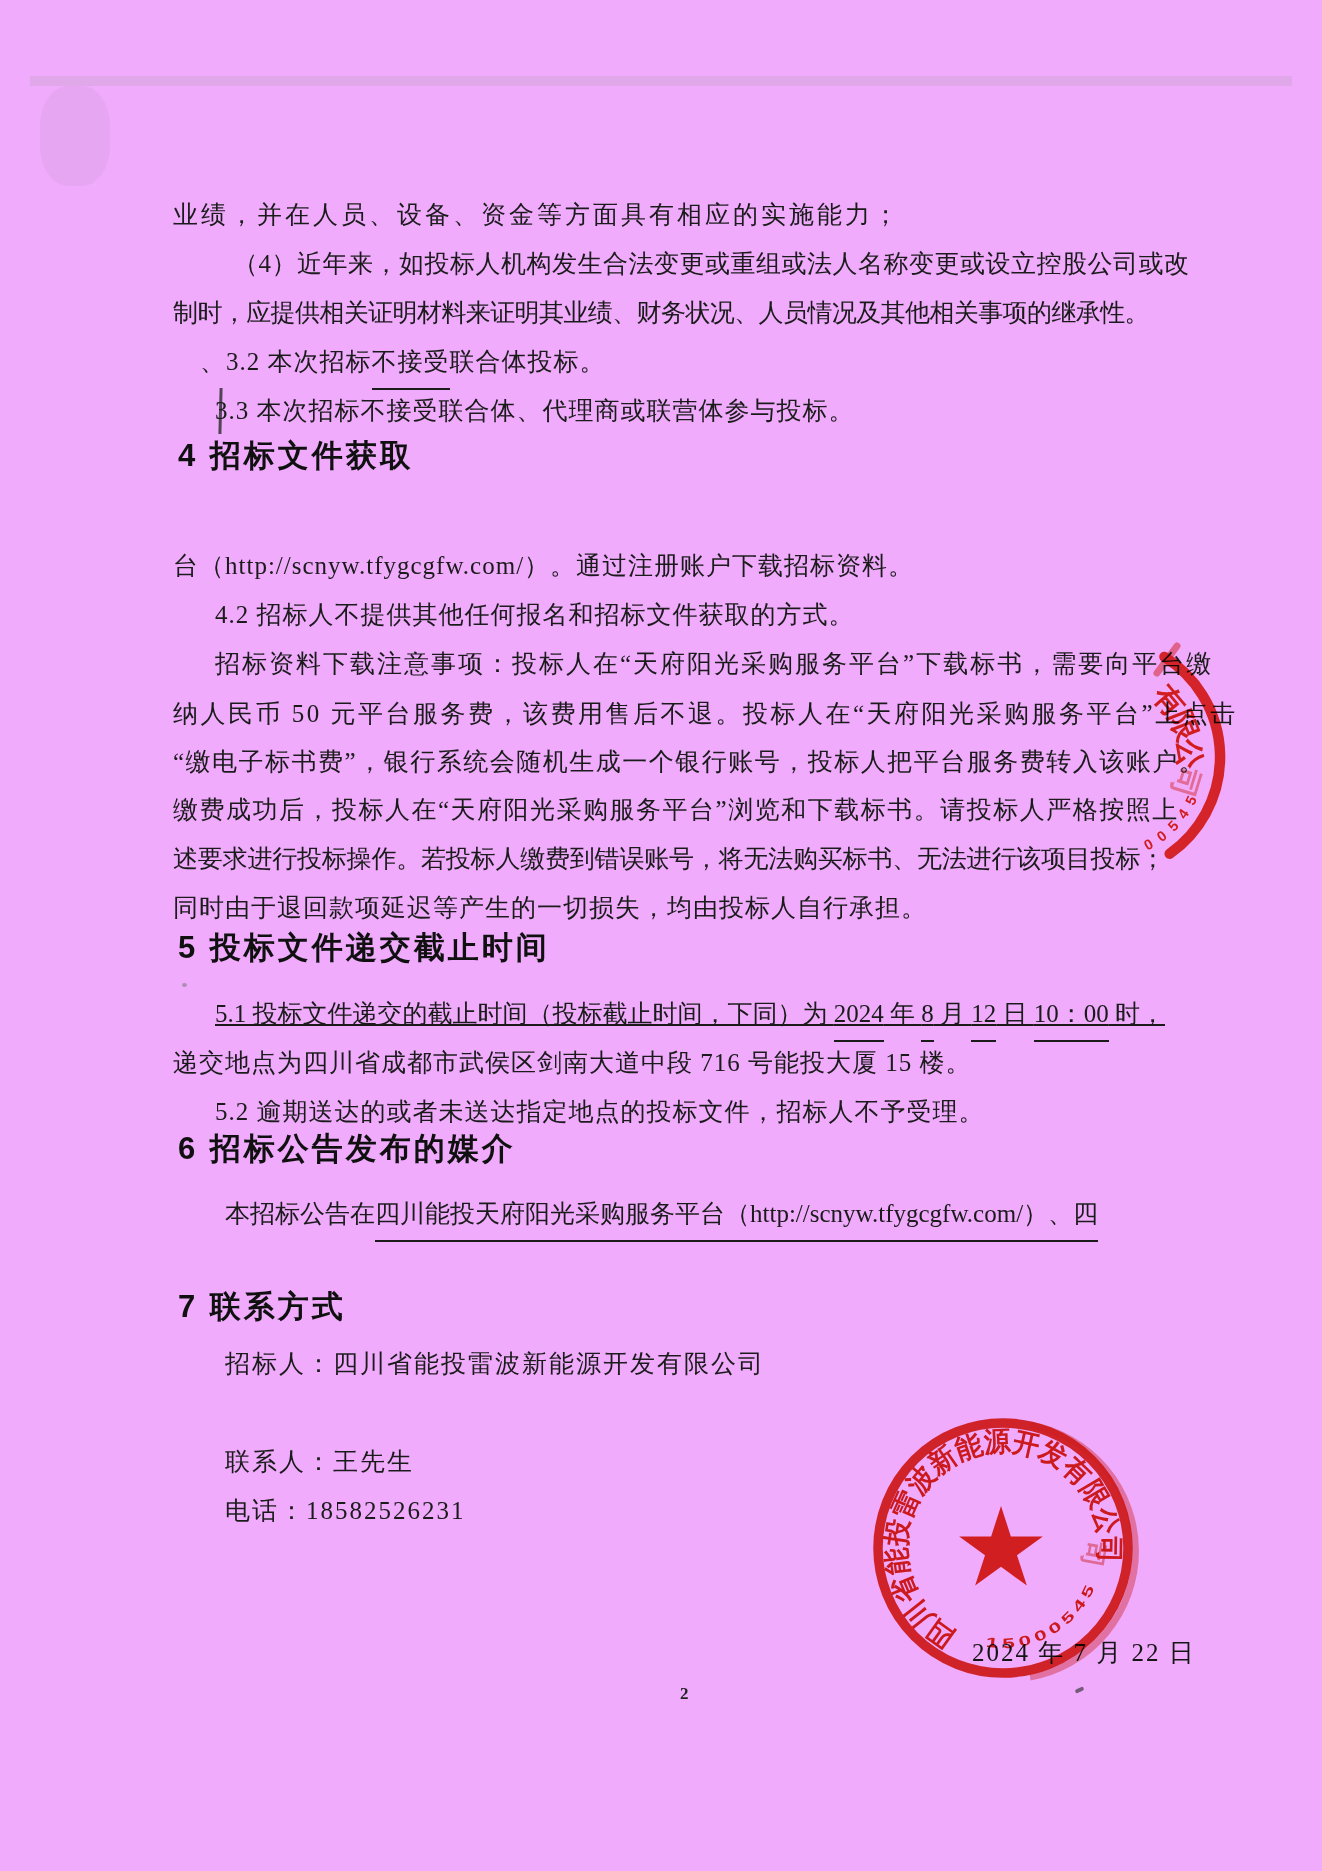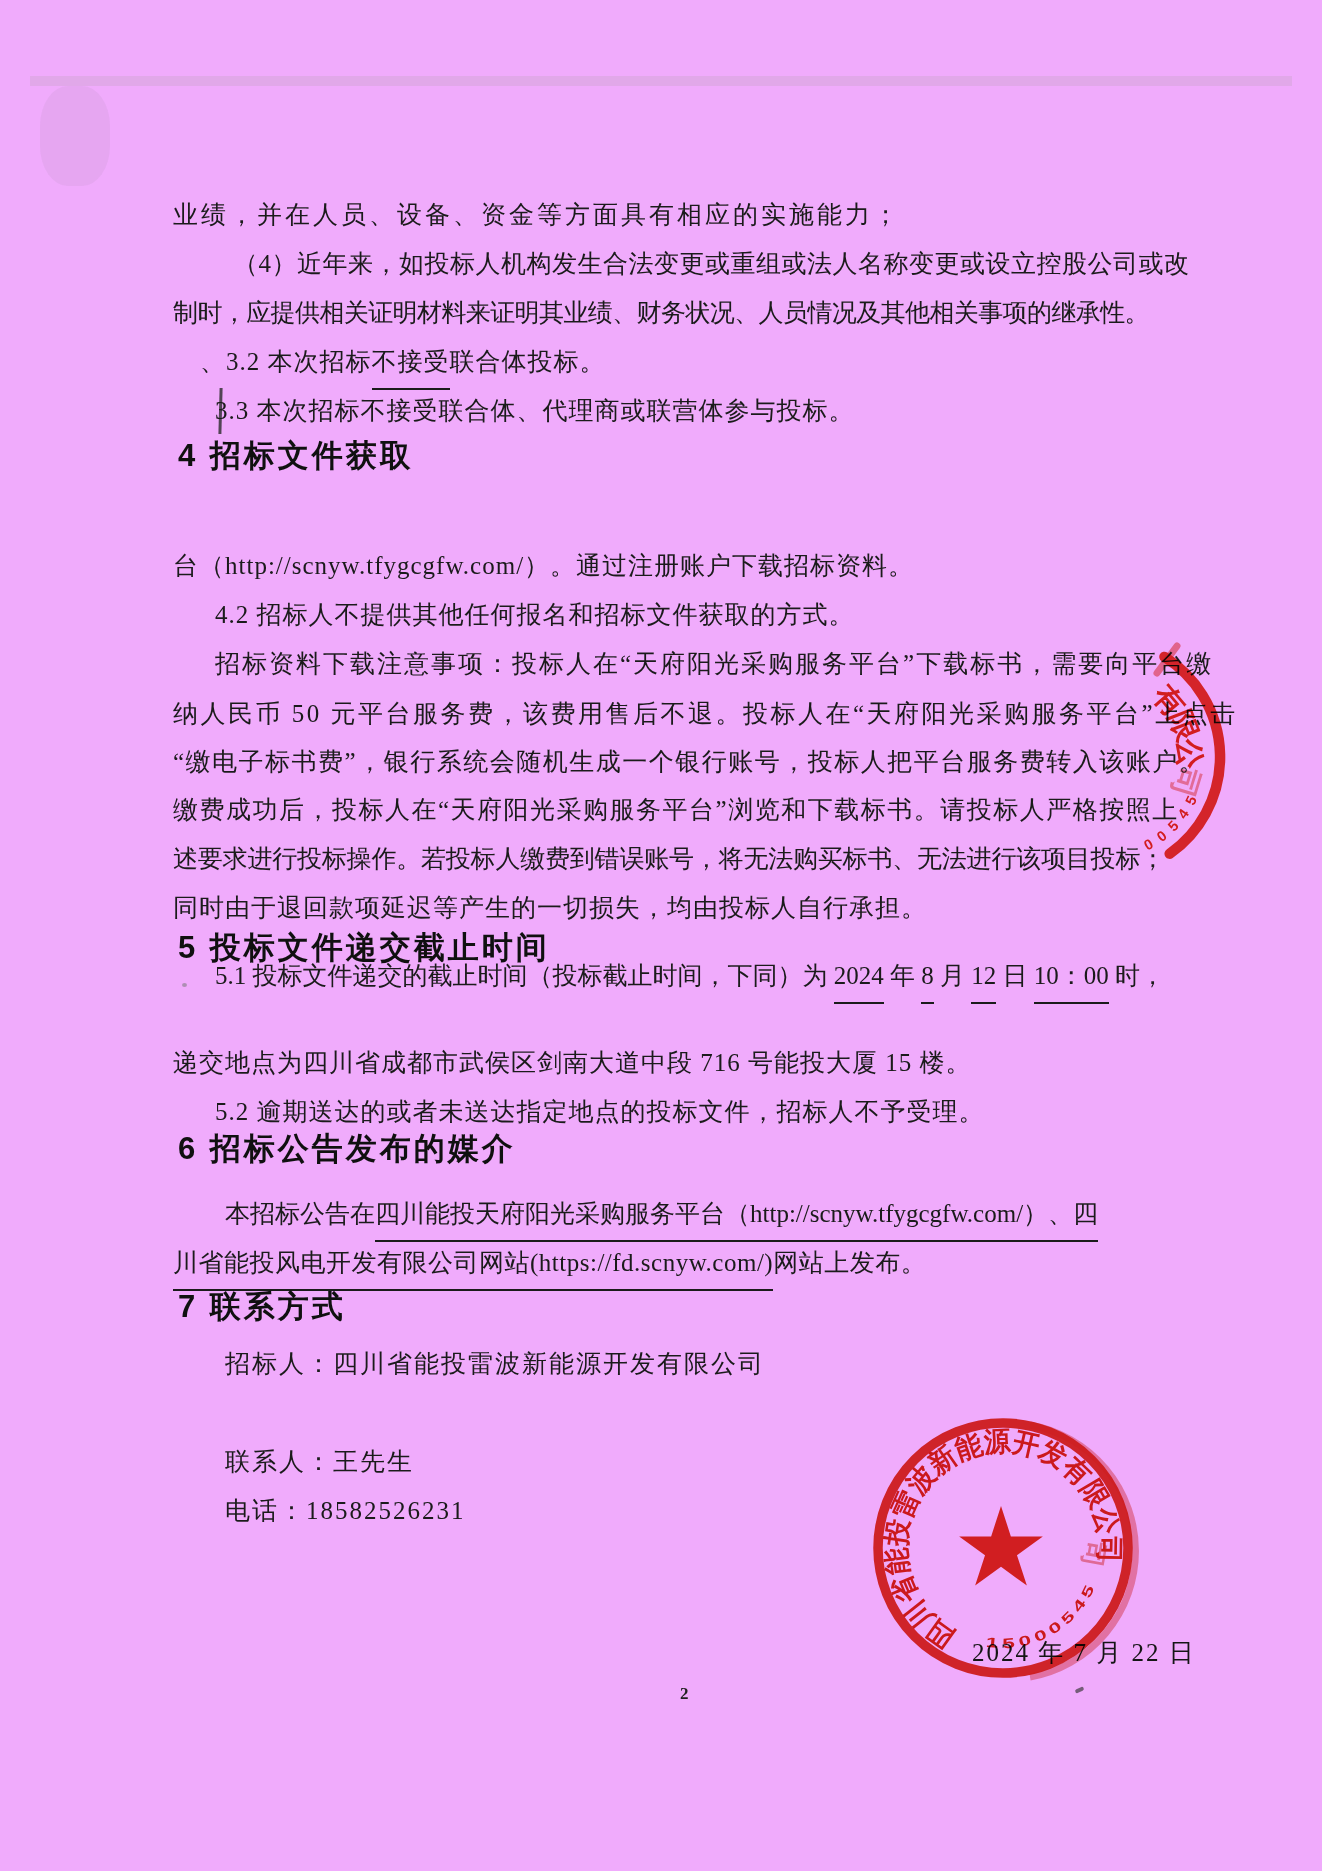--- a/index.html
+++ b/index.html
@@ -81,29 +81,28 @@
   <div class="ln" style="left:215px; top:647px; letter-spacing:2px;">招标资料下载注意事项：投标人在“天府阳光采购服务平台”下载标书，需要向平台缴</div>
   <div class="ln" style="left:173px; top:697px; letter-spacing:2.5px;">纳人民币 50 元平台服务费，该费用售后不退。投标人在“天府阳光采购服务平台”上点击</div>
   <div class="ln" style="left:173px; top:745px; letter-spacing:1.5px;">“缴电子标书费”，银行系统会随机生成一个银行账号，投标人把平台服务费转入该账户。</div>
   <div class="ln" style="left:173px; top:793px; letter-spacing:1.5px;">缴费成功后，投标人在“天府阳光采购服务平台”浏览和下载标书。请投标人严格按照上</div>
   <div class="ln" style="left:173px; top:842px; letter-spacing:-0.2px;">述要求进行投标操作。若投标人缴费到错误账号，将无法购买标书、无法进行该项目投标；</div>
   <div class="ln" style="left:173px; top:891px;">同时由于退回款项延迟等产生的一切损失，均由投标人自行承担。</div>
 
   <div class="hd" style="left:178px; top:927px;">5  投标文件递交截止时间</div>
   <div class="dot-artifact"></div>
 
-  <div class="ln" style="left:215px; top:959px; letter-spacing:0;"><span>5.1 投标文件递交的截止时间（投标截止时间，下同）为 </span><span class="u">2024</span><span> 年 </span><span class="u">8</span><span> 月 </span><span class="u">12</span><span> 日 </span><span class="u">10：00</span><span> 时，</span></div>
+  <div class="ln" style="left:215px; top:997px; letter-spacing:0;text-decoration:underline;"><span>5.1 投标文件递交的截止时间（投标截止时间，下同）为 </span><span class="u">2024</span><span> 年 </span><span class="u">8</span><span> 月 </span><span class="u">12</span><span> 日 </span><span class="u">10：00</span><span> 时，</span></div>
 
   <div class="ln" style="left:173px; top:1046px;">递交地点为四川省成都市武侯区剑南大道中段 716 号能投大厦 15 楼。</div>
   <div class="ln" style="left:215px; top:1095px;">5.2 逾期送达的或者未送达指定地点的投标文件，招标人不予受理。</div>
 
   <div class="hd" style="left:178px; top:1128px;">6  招标公告发布的媒介</div>
 
   <div class="ln" style="left:225px; top:1197px; letter-spacing:0;"><span>本招标公告在</span><span class="u">四川能投天府阳光采购服务平台（http://scnyw.tfygcgfw.com/）、四</span></div>
-  <div class="ln" style="left:173px; top:1246px; letter-spacing:0.5px;"><span class="u">川省能投风电开发有限公司网站(https://fd.scnyw.com/)</span><span>网站上发布。</span></div>
 
   <div class="hd" style="left:178px; top:1286px;">7  联系方式</div>
 
   <div class="ln" style="left:225px; top:1347px; letter-spacing:2px;">招标人：四川省能投雷波新能源开发有限公司</div>
   <div class="ln" style="left:225px; top:1445px; letter-spacing:2px;">联系人：王先生</div>
   <div class="ln" style="left:225px; top:1494px; letter-spacing:2px;">电话：18582526231</div>
 
   <div class="date">2024 年 7 月 22 日</div>
   <div class="pagenum">2</div>
   <div class="tick-artifact"></div>

